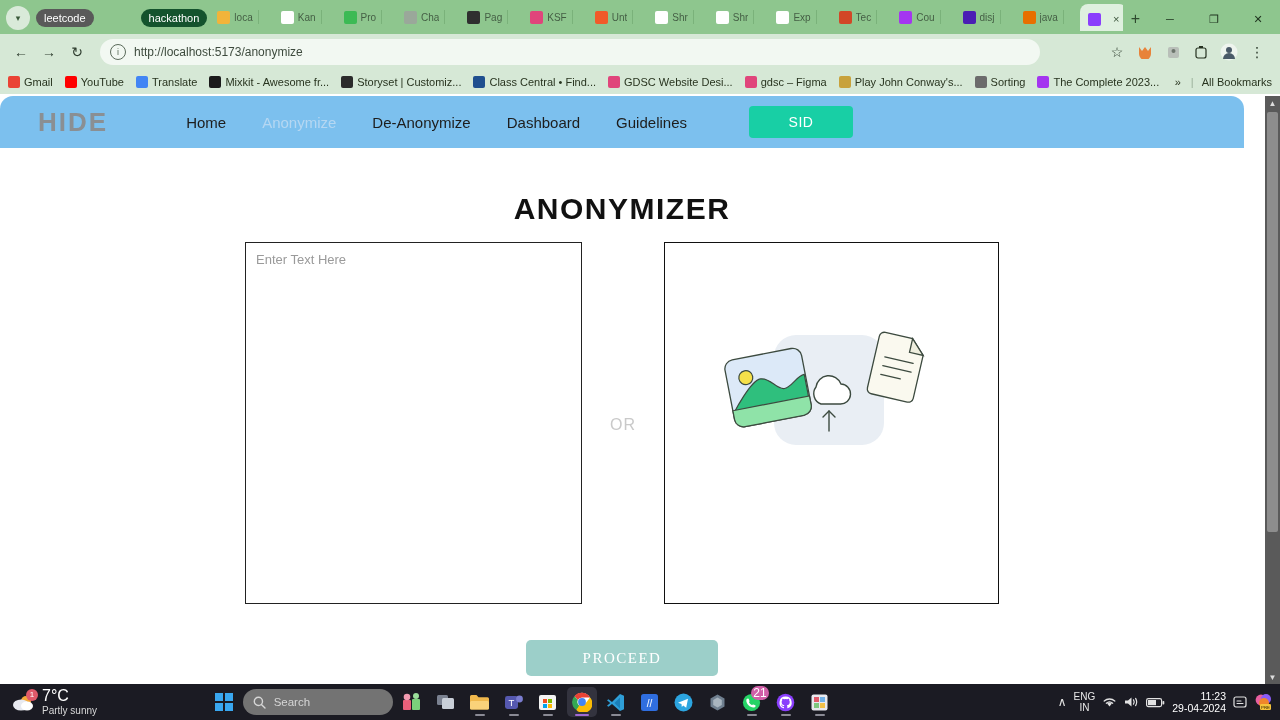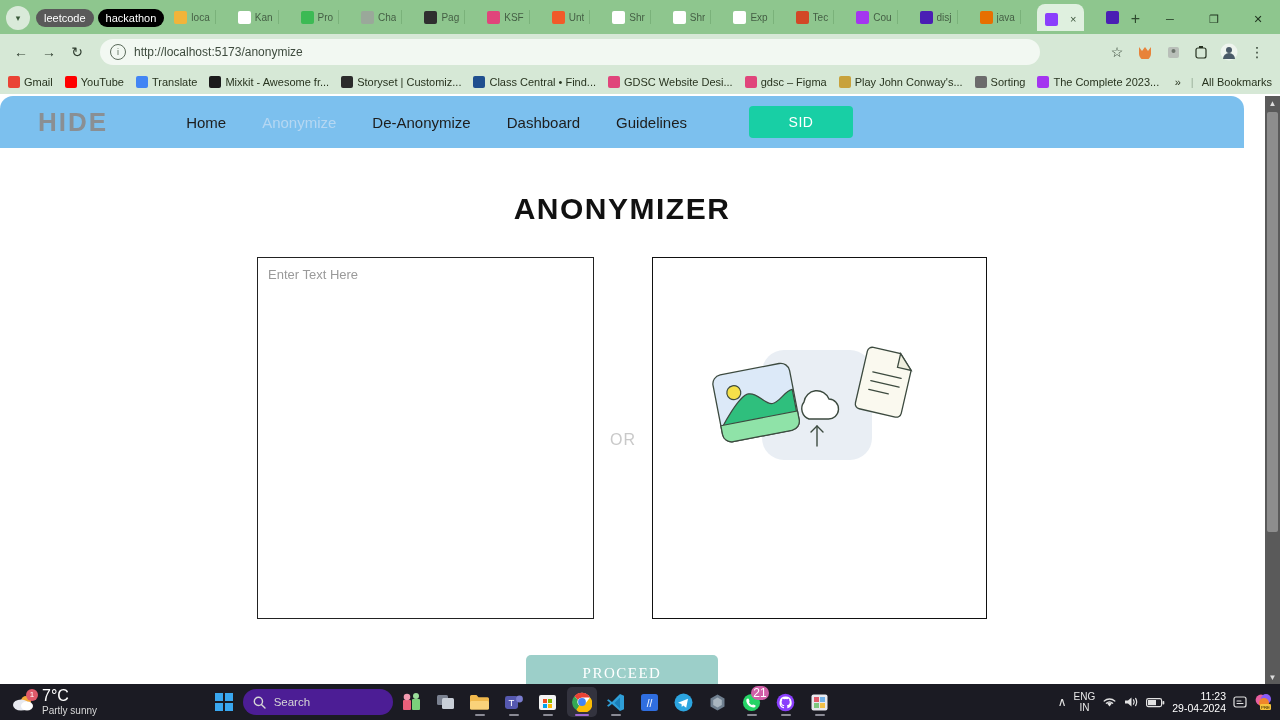--- a/index.html
+++ b/index.html
@@ -22,21 +22,21 @@
   .tab-chevron {
     width: 24px; height: 24px; border-radius: 50%; background: #d9ead9;
     display: flex; align-items: center; justify-content: center;
     margin: 0 6px 4px 2px; font-size: 9px; color: #3a5a3a; flex: 0 0 auto;
   }
   .tabgroup {
     height: 18px; border-radius: 9px; padding: 0 8px; display: flex; align-items: center;
     font-size: 11px; color: #fff; margin: 0 4px 7px 0; flex: 0 0 auto; white-space: nowrap;
   }
   .tabgroup.gray { background: #595959; }
-  .tabgroup.blue { background: #000000; }
+  .tabgroup.blue { background: #14532d; margin-left: 43px; }
   .tabs-scroll { display: flex; align-items: flex-end; flex: 1 1 auto; overflow: hidden; gap: 16px; }
   .tab {
     display: flex; align-items: center; height: 28px; padding: 0 6px; max-width: 58px;
     flex: 0 0 auto; position: relative; margin-bottom: 3px;
   }
   .tab .favicon {
     width: 13px; height: 13px; border-radius: 2px; flex: 0 0 auto; margin-right: 4px;
     font-size: 8px; color: #fff; display:flex; align-items:center; justify-content:center;
     overflow: hidden;
   }
@@ -123,21 +123,21 @@
     color: #fff; font-size: 14px; letter-spacing: .5px;
   }
 
   .page-title {
     text-align: center; font-size: 30px; font-weight: bold; letter-spacing: 1.5px;
     color: #111; margin-top: 44px;
   }
 
   .panels {
     display: flex; align-items: stretch; justify-content: center;
-    margin-top: 31px; gap: 0;
+    margin-top: 16px; gap: 12px;
   }
   .ta-wrap { width: 337px; flex: 0 0 auto; position: relative; }
   .ta-wrap textarea {
     width: 337px; height: 362px; border: 1px solid #222; resize: none; outline: none;
     font-family: "Liberation Sans", sans-serif; font-size: 13px; color: #333;
     padding: 9px 10px; background: #fff;
   }
   .ta-wrap textarea::placeholder { color: #9a9a9a; }
   .or {
     width: 58px; display: flex; align-items: center; justify-content: center;
@@ -189,21 +189,21 @@
     position: absolute; right: 0; top: 0; width: 12px; height: 12px; border-radius: 50%;
     background: #e05a6a; color: #fff; font-size: 8px;
     display: flex; align-items: center; justify-content: center;
   }
   .weather .wtxt { margin-left: 4px; line-height: 1.15; }
   .weather .wtemp { font-size: 16px; color: #fff; }
   .weather .wdesc { font-size: 10px; color: #d8d8d8; }
   .tb-center { display: flex; align-items: center; gap: 4px; margin: 0 auto; }
   .startbtn { width: 30px; height: 30px; display: flex; align-items: center; justify-content: center; }
   .tb-search {
-    width: 150px; height: 26px; background: #4c1d95; border-radius: 13px;
+    width: 150px; height: 26px; background: #737373; border-radius: 13px;
     display: flex; align-items: center; padding: 0 10px; color: #d6d6d6; font-size: 11.5px;
   }
   .tb-search .tsico { margin-right: 8px; display: flex; }
   .tapp {
     width: 30px; height: 30px; border-radius: 5px; position: relative;
     display: flex; align-items: center; justify-content: center; flex: 0 0 auto;
   }
   .tapp.active { background: #33333e; }
   .tapp .dot {
     position: absolute; bottom: 1px; left: 50%; transform: translateX(-50%);

